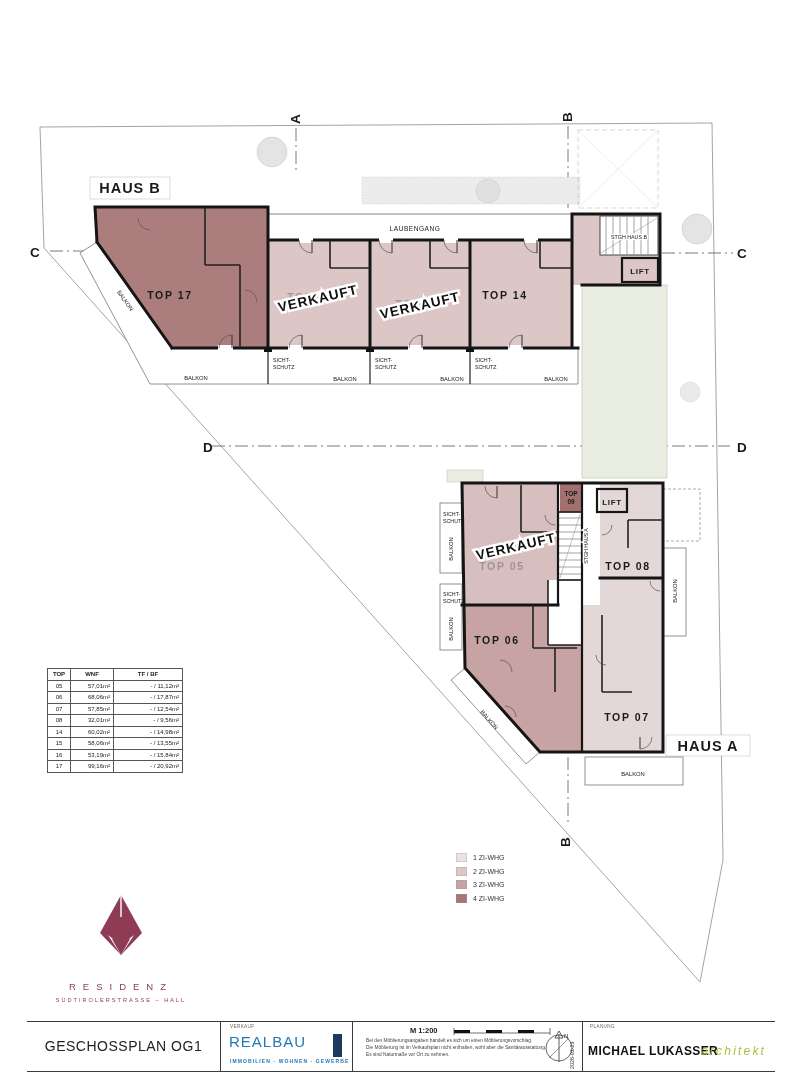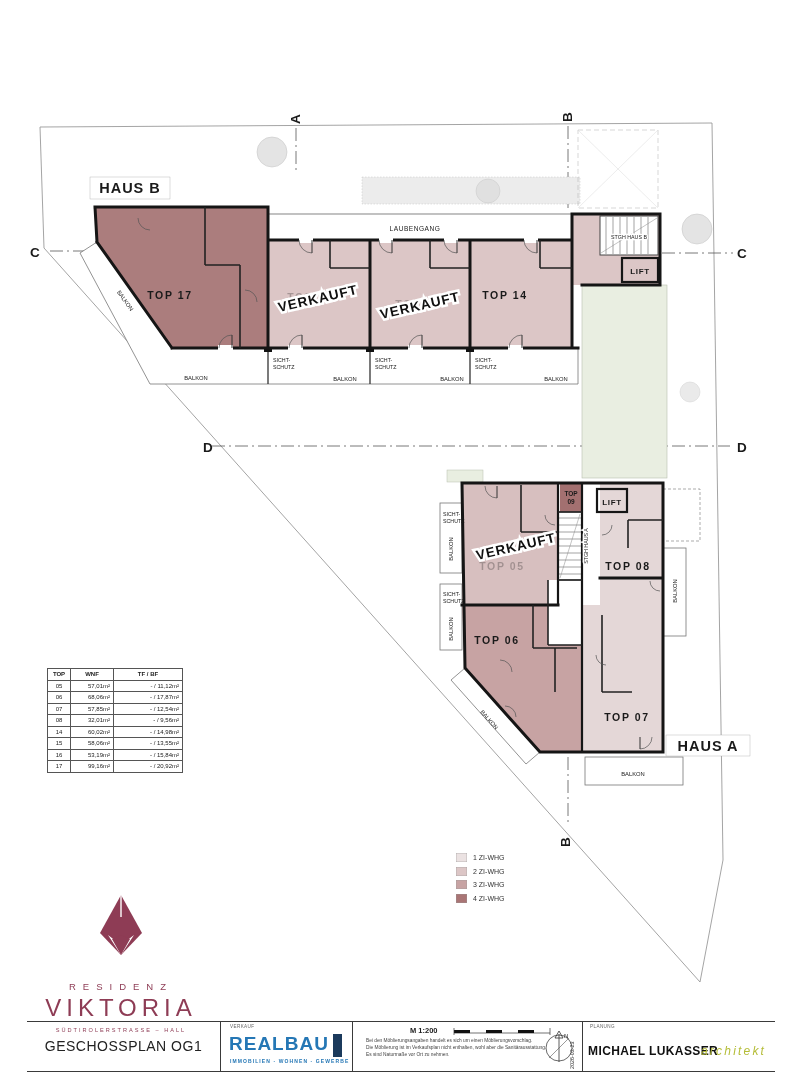--- a/index.html
+++ b/index.html
@@ -22,21 +22,21 @@
   .iwall{stroke:#222;stroke-width:1.6;fill:none;}
   .thin{stroke:#777;stroke-width:.8;fill:#fff;}
   .tread{stroke:#666;stroke-width:.6;}
   .arc{stroke:#555;stroke-width:.7;fill:none;}
   .leaf{stroke:#333;stroke-width:1;}
   
   .bar-line{position:absolute;left:27px;width:748px;height:0;border-top:1px solid #3a3a3a;}
   .vdiv{position:absolute;top:1021px;height:50px;width:0;border-left:1px solid #3a3a3a;}
   .abs{position:absolute;}
   .plantitle{font-size:14px;letter-spacing:.5px;color:#222;}
-  .realbau{font-size:19px;font-weight:bold;letter-spacing:1px;}
+  .realbau{font-size:15px;font-weight:normal;letter-spacing:1px;}
   .realbau-sub{font-size:5px;letter-spacing:1.1px;font-weight:bold;}
   .tiny{font-size:4.8px;color:#444;line-height:6.5px;}
   .lbl-xs{font-size:4.6px;color:#666;letter-spacing:.4px;}
   .arch-name{font-size:12px;font-weight:bold;color:#111;letter-spacing:.4px;}
   .arch-title{font-size:12px;letter-spacing:2.2px;font-style:italic;}
   .vdate{writing-mode:vertical-rl;transform:rotate(180deg);font-size:5.4px;color:#333;}
   
   table.areas{border-collapse:collapse;font-size:6px;color:#222;}
   table.areas th,table.areas td{border:.75px solid #555;padding:1px 3px;height:8.5px;}
   table.areas th{font-weight:bold;text-align:center;}
@@ -331,21 +331,20 @@
 </div>
 
 <div id="brand" class="abs" style="left:36px;top:893px;">
   <svg width="50" height="64" viewBox="-25 -44 50 64">
     <path d="M0,-42 L21,-4 L0,18 L-21,-4 Z" fill="#8e3c55"></path>
     <path d="M-13,-2 L0,18 L13,-2 L0,8 Z" fill="#ffffff"></path>
     <path d="M0,18 L9,2 L0,-2 L-9,2 Z" fill="#8e3c55"></path>
     <line x1="0" y1="-42" x2="0" y2="-20" stroke="#ffffff" stroke-width="1.4"></line>
   </svg>
   <div class="residenz" style="color:#8e3c55;">RESIDENZ</div>
-  <div class="viktoria" style="color:#8e3c55;">VIKTORIA</div>
   <div class="addr" style="color:#8e3c55;">SÜDTIROLERSTRASSE – HALL</div>
 </div>
 
 <div class="bar-line" style="top:1021px;"></div>
 <div class="bar-line" style="top:1071px;"></div>
 <div class="vdiv" style="left:220px;"></div>
 <div class="vdiv" style="left:352px;"></div>
 <div class="vdiv" style="left:582px;"></div>
 
 <div class="abs plantitle" style="left:27px;top:1038px;width:193px;text-align:center;">GESCHOSSPLAN OG1</div>

